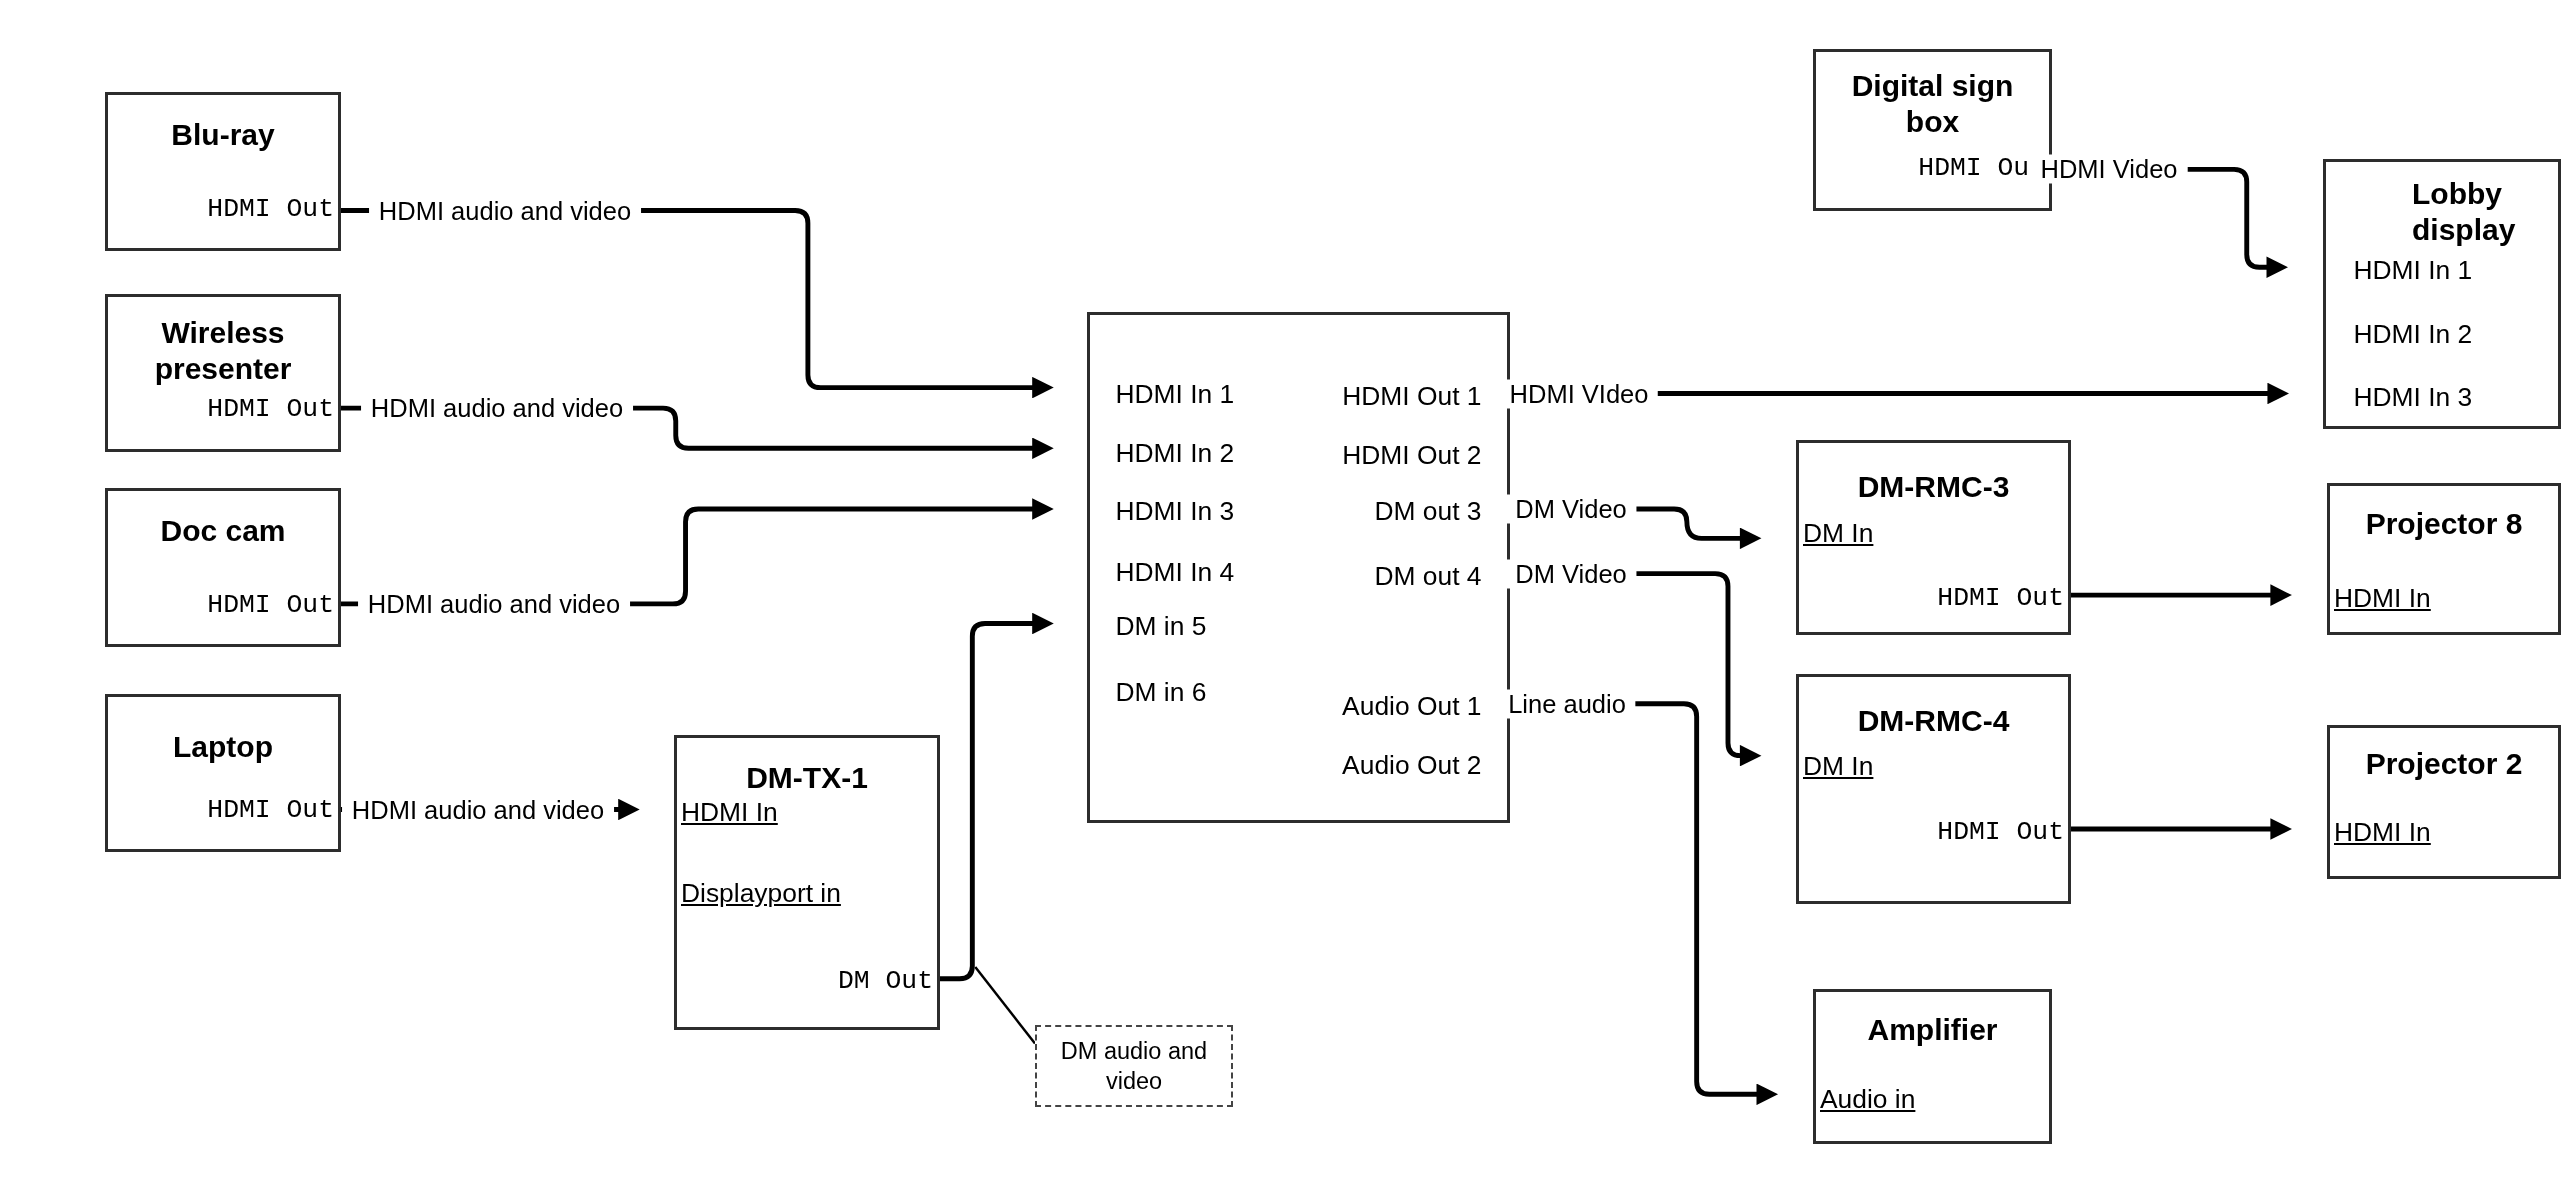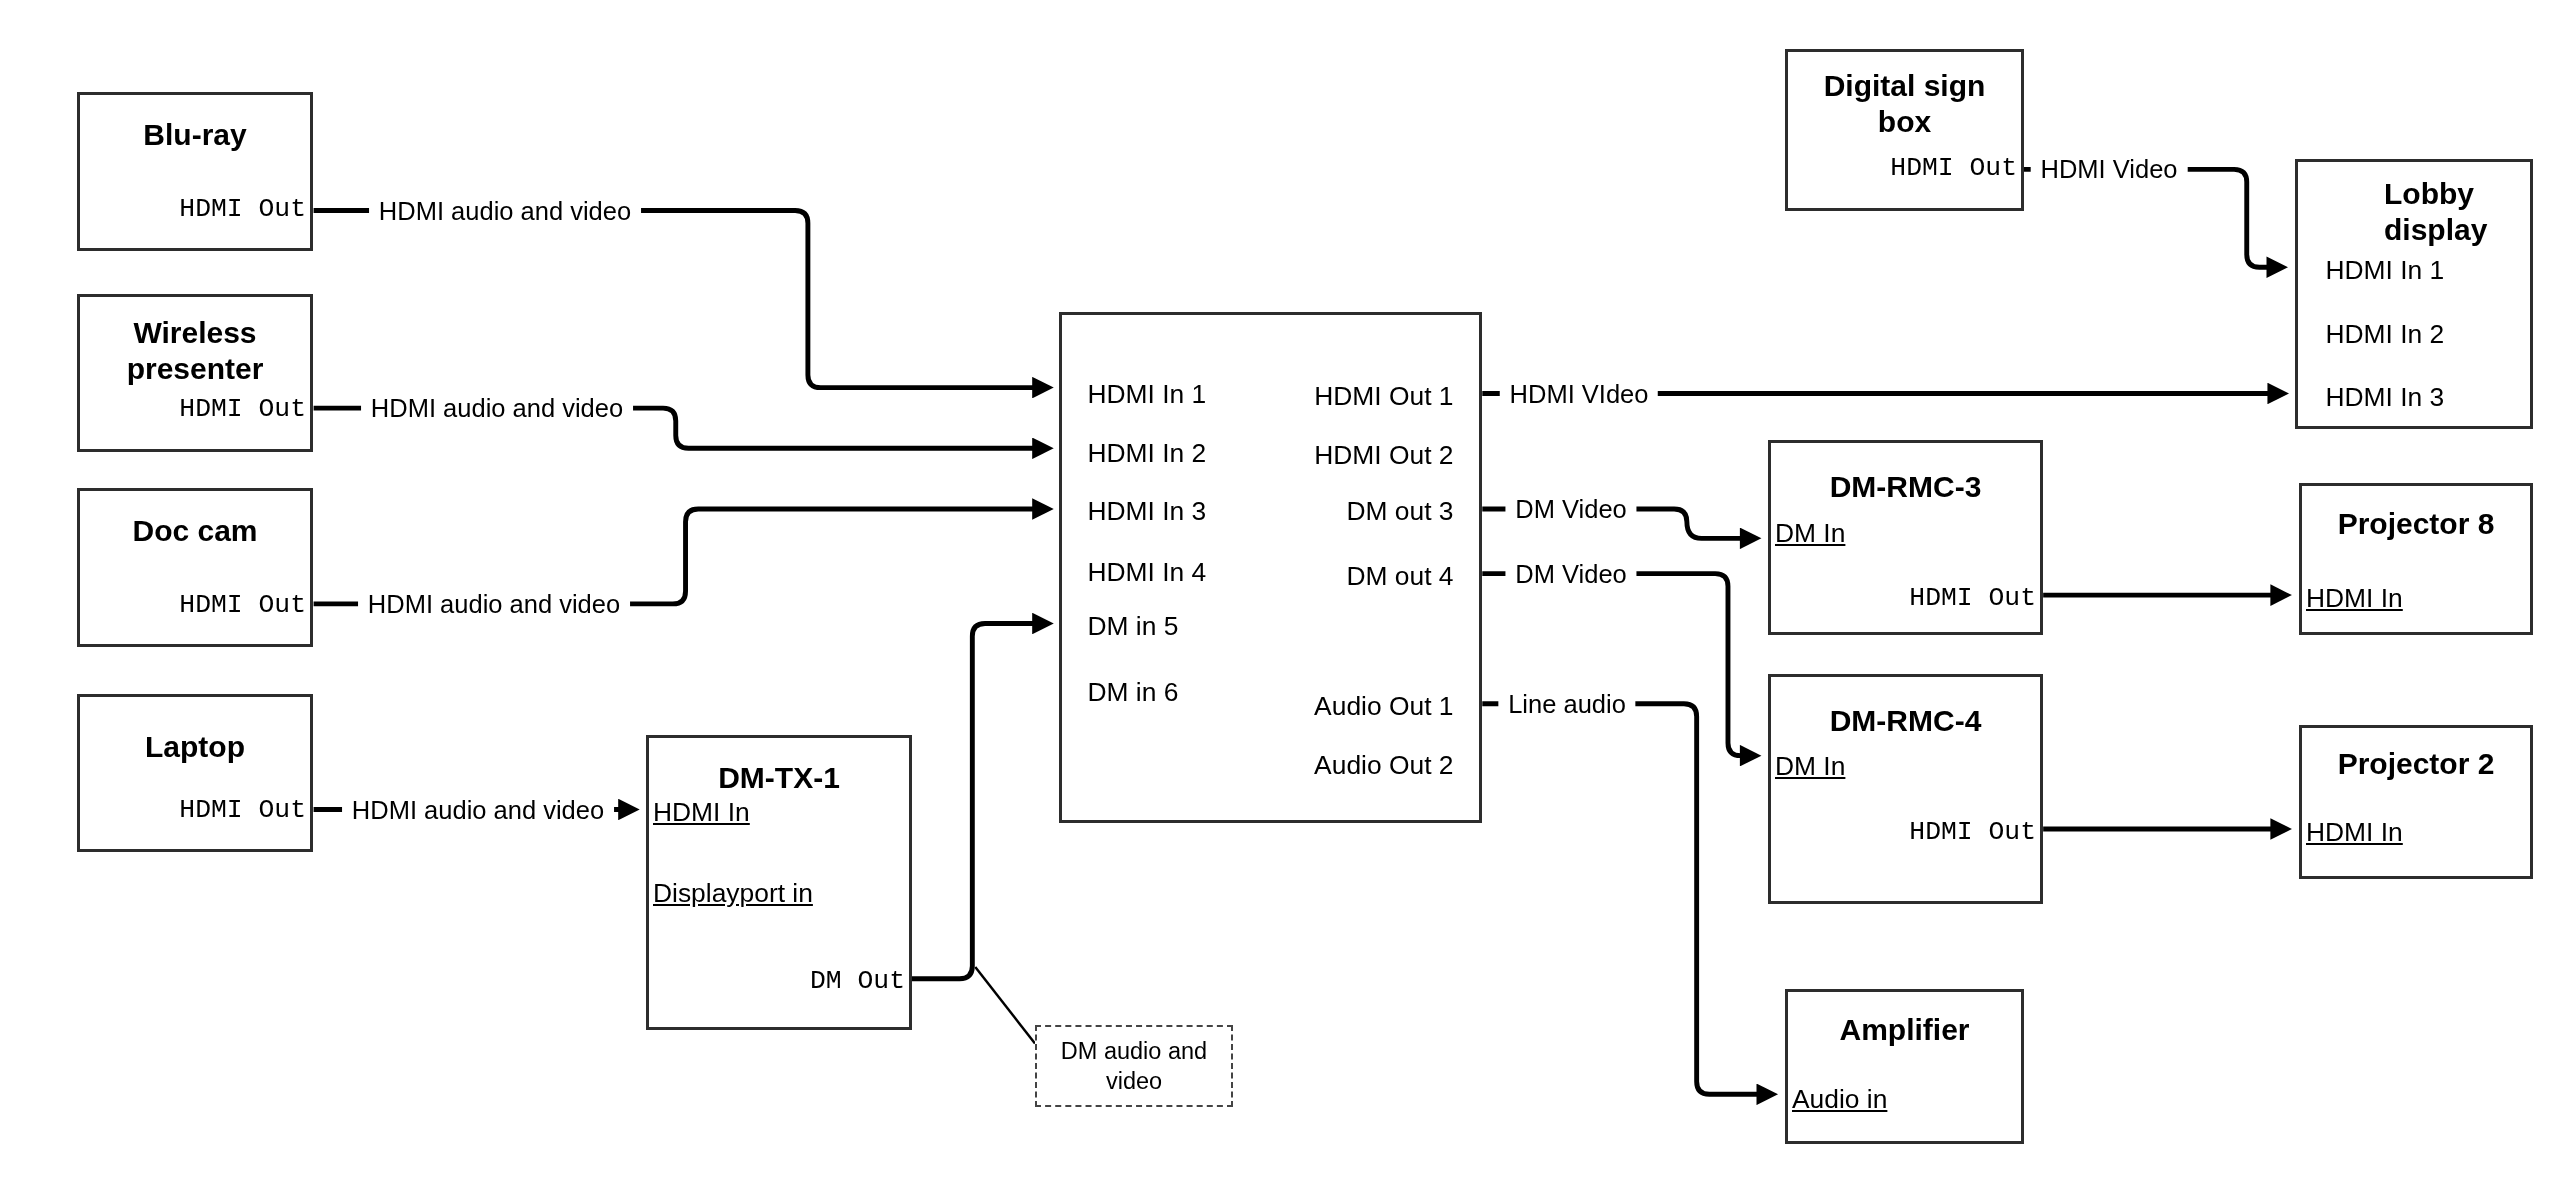--- a/index.html
+++ b/index.html
@@ -12,20 +12,21 @@
     overflow:hidden;
   }
   #wires{position:absolute;left:0;top:0;width:2576px;height:1201px;}
   #wires path{fill:none;stroke:#000;stroke-width:5;}
   #wires path.thin{stroke-width:2.5;}
   .node{
     position:absolute;
     background:#fff;
     border:3.9px solid #2d2d2d;
     box-sizing:border-box;
+    margin-left:28px;
   }
   .node .title{
     position:absolute;left:0;right:0;
     text-align:center;
     font-weight:bold;
     font-size:30px;line-height:36px;
     white-space:normal;
   }
   .port{
     position:absolute;

